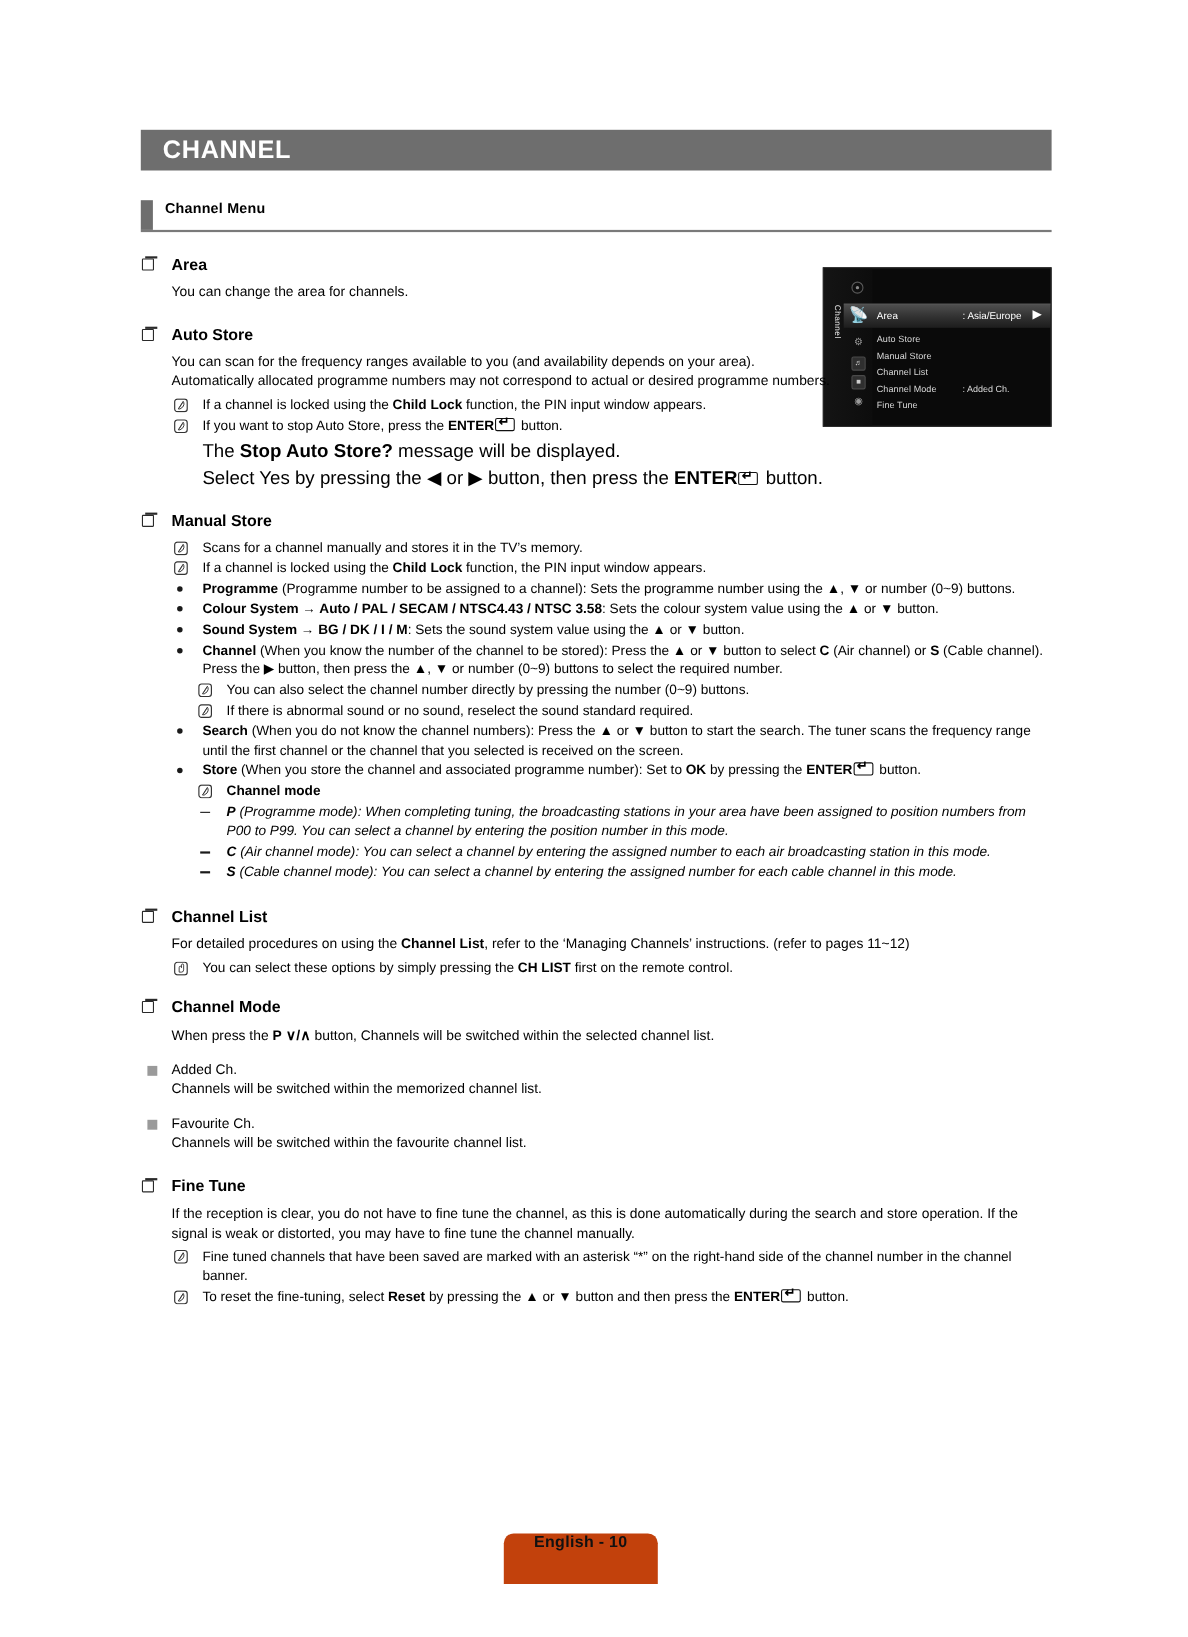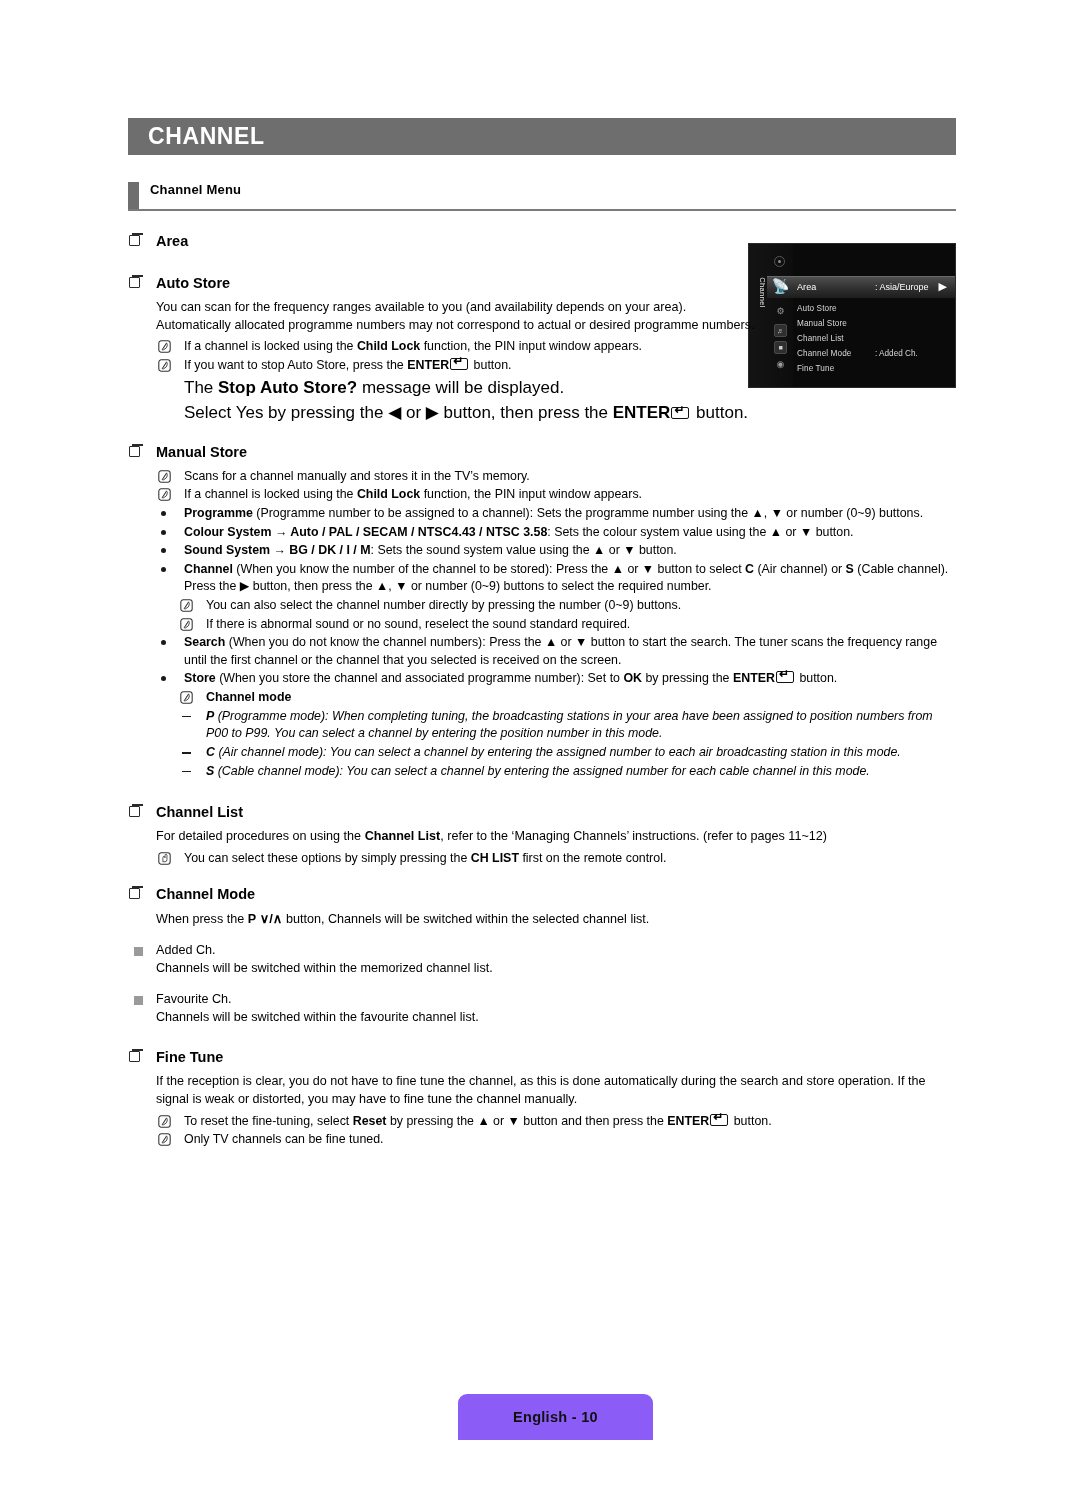--- a/index.html
+++ b/index.html
@@ -327,26 +327,25 @@
     width: 3px; height: 3px;
     border-radius: 50%;
     background: #8d8d8d;
   }
 
   
   .pagetab {
     position: absolute;
     left: 458px;
     top: 1394px;
-    width: 195px;
+    width: 140px;
     height: 46px;
-    background: #8b5cf6;
+    background: #c2410c;
     border-radius: 9px 9px 0 0;
     display: flex;
-    align-items: center;
     justify-content: center;
   }
   .pagetab span {
     font-size: 14.5px;
     font-weight: bold;
     color: #111;
     letter-spacing: 0.3px;
   }
 </style>
 </head>
@@ -384,20 +383,21 @@
   <div class="mval" style="top:105px">: Added Ch.</div>
   <div class="mrow" style="top:120px">Fine Tune</div>
 </div>
 
 <div class="content">
 
   <div class="h-item">
     <span class="sq"></span>
     <span>Area</span>
   </div>
+  <p class="para" style="width:600px">You can change the area for channels.</p>
 
   <div class="gap-m"></div>
 
   <div class="h-item">
     <span class="sq"></span>
     <span>Auto Store</span>
   </div>
   <p class="para" style="width:600px">You can scan for the frequency ranges available to you (and availability depends on your area). Automatically allocated programme numbers may not correspond to actual or desired programme numbers.</p>
 
   <div class="note">
@@ -568,28 +568,28 @@
     <span>Fine Tune</span>
   </div>
   <p class="para">If the reception is clear, you do not have to fine tune the channel, as this is done automatically during the search and store operation. If the signal is weak or distorted, you may have to fine tune the channel manually.</p>
 
   <div class="note">
     <svg class="nicon" viewBox="0 0 16 16">
       <rect x="1" y="1" width="14" height="14" rx="3" fill="none" stroke="#333" stroke-width="1.3"></rect>
       <path d="M5 12 L10.5 3.5 Q11.6 5 11.3 7.3 Q11 10 7 12 Z" fill="none" stroke="#333" stroke-width="1.1"></path>
       <path d="M6.4 10.6 L9.8 5.1" stroke="#333" stroke-width="0.8"></path>
     </svg>
+    <span>Fine tuned channels that have been saved are marked with an asterisk “*” on the right-hand side of the channel number in the channel banner.</span>
+  </div>
+  <div class="note">
+    <svg class="nicon" viewBox="0 0 16 16">
+      <rect x="1" y="1" width="14" height="14" rx="3" fill="none" stroke="#333" stroke-width="1.3"></rect>
+      <path d="M5 12 L10.5 3.5 Q11.6 5 11.3 7.3 Q11 10 7 12 Z" fill="none" stroke="#333" stroke-width="1.1"></path>
+      <path d="M6.4 10.6 L9.8 5.1" stroke="#333" stroke-width="0.8"></path>
+    </svg>
     <span>To reset the fine-tuning, select </span><b>Reset</b><span> by pressing the ▲ or ▼ button and then press the </span><b>ENTER</b><span class="enter-key"></span><span> button.</span>
-  </div>
-  <div class="note">
-    <svg class="nicon" viewBox="0 0 16 16">
-      <rect x="1" y="1" width="14" height="14" rx="3" fill="none" stroke="#333" stroke-width="1.3"></rect>
-      <path d="M5 12 L10.5 3.5 Q11.6 5 11.3 7.3 Q11 10 7 12 Z" fill="none" stroke="#333" stroke-width="1.1"></path>
-      <path d="M6.4 10.6 L9.8 5.1" stroke="#333" stroke-width="0.8"></path>
-    </svg>
-    <span>Only TV channels can be fine tuned.</span>
   </div>
 
 </div>
 
 <div class="pagetab">
   <span>English - 10</span>
 </div>
 
 </body></html>

